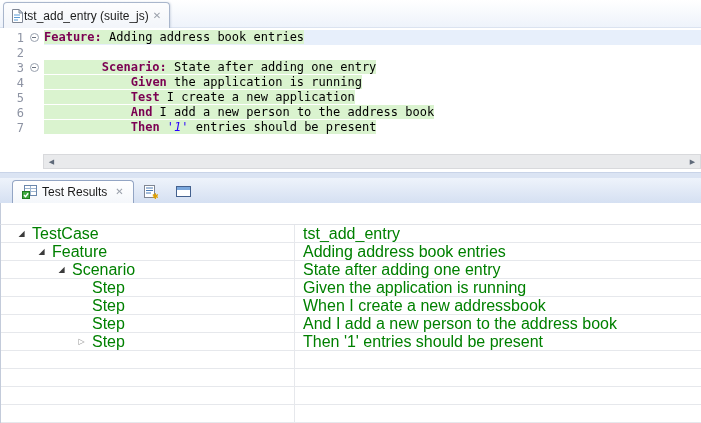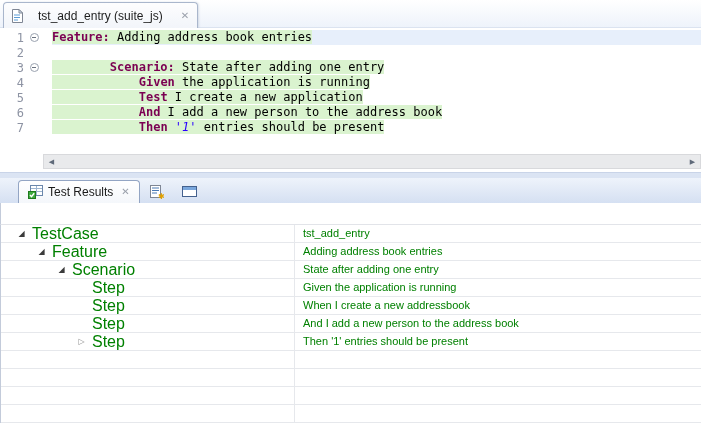--- a/index.html
+++ b/index.html
@@ -4,38 +4,38 @@
 <style>
   * { margin:0; padding:0; box-sizing:border-box; }
   html,body { width:701px; height:423px; overflow:hidden; background:#fff;
               font-family:"Liberation Sans", sans-serif; }
   .app { position:relative; width:701px; height:423px; background:#fff; }
 
   
   .ed-tabbar { position:absolute; left:0; top:0; width:701px; height:28px;
     background:linear-gradient(#ffffff,#eef3fb); border-bottom:1px solid #dbe3f0; }
   .ed-tab { position:absolute; left:3px; top:2px; height:26px; padding:0 8px 0 7px;
-    display:flex; align-items:center; gap:15px; background:linear-gradient(#fdfdfe,#f2f5fa);
+    display:flex; align-items:center; gap:1px; background:linear-gradient(#fdfdfe,#f2f5fa);
     border:1px solid #a9b6cc; border-bottom:none; border-radius:4px 4px 0 0;
     box-shadow:1px 0 2px rgba(120,140,170,.25); }
   .ed-tab .tab-title { font-size:12px; color:#1c1c1c; white-space:nowrap; }
   .close-x { font-size:10px; color:#9aa0ab; line-height:10px; padding-left:3px; cursor:default; }
 
   
   .editor { position:absolute; left:0; top:28px; width:701px; height:126px; background:#fff;
     font-family:"DejaVu Sans Mono", monospace; font-size:12px; }
   .gutter { position:absolute; left:0; top:2px; width:44px; }
   .gut-row { display:flex; height:15px; align-items:center; }
   .lnum { width:26px; text-align:right; padding-right:2px; color:#8d93a3; font-size:12px; }
   .fold-col { width:16px; display:flex; justify-content:center; align-items:center; }
   .fold-marker { width:9px; height:9px; border:1px solid #9aa2b0; border-radius:50%;
     background:#fff; position:relative; }
   .fold-marker::after { content:""; position:absolute; left:1.5px; right:1.5px; top:3px;
     height:1px; background:#6a7280; }
-  .code { position:absolute; left:52px; top:2px; right:0; }
+  .code { position:absolute; left:44px; top:2px; right:0; }
   .ed-line { height:15px; line-height:15px; white-space:pre; color:#000; }
   .ed-line.current { background:#e7effb; }
   .hl { background:#daf3cf; }
   .seg-keyword { color:#7b0052; font-weight:bold; }
   .seg-string { color:#2a00ff; font-style:italic; }
   .seg-plain { color:#000; }
 
   
   .hscroll { position:absolute; left:43px; top:154px; right:0; height:15px;
     background:#e9eaec; border:1px solid #d8d9dc; display:flex; justify-content:space-between;
@@ -45,36 +45,36 @@
   
   .sash { position:absolute; left:0; top:172px; width:701px; height:6px;
     background:#dbe4f3; border-top:1px solid #c9d4e8; }
 
   
   .panel-tabbar { position:absolute; left:0; top:178px; width:701px; height:25px;
     background:linear-gradient(#eef3fb,#d5e0f2); display:flex; align-items:flex-end; }
   .p-tab { height:23px; display:flex; align-items:center; gap:5px; padding:0 9px;
     font-size:12px; color:#1a1a1a; white-space:nowrap; }
   .p-tab.active { background:linear-gradient(#ffffff,#f4f7fb); border:1px solid #93a5c4;
-    border-bottom:none; border-radius:4px 4px 0 0; margin-left:18px; }
+    border-bottom:none; border-radius:4px 4px 0 0; margin-left:12px; }
   .p-tab .icon { flex:0 0 auto; display:inline-flex; }
 
   
   .tbl-header { position:absolute; left:0; top:203px; width:701px; height:22px;
     background:#fff; border-bottom:1px solid #e2e4e9; border-left:1px solid #c3cbda; display:flex; }
   .h-cell { font-size:12px; color:#737373; line-height:21px; padding-left:8px;margin-top:24px; }
   .h-cell.result { width:294px; border-right:1px solid #e2e4e9; }
   .h-cell.message { flex:1; }
 
   .tbl-body { position:absolute; left:0; top:225px; width:701px; height:198px;
     background:#fff; border-left:1px solid #c3cbda; }
   .t-row { display:flex; height:18px; border-bottom:1px solid #e6e8ec; }
   .t-result { width:294px; border-right:1px solid #e6e8ec; display:flex; align-items:center;
     overflow:hidden; }
-  .t-msg { flex:1; font-size:11px; color:#008000; line-height:17px; padding-left:8px;
+  .t-msg { flex:1; font-size:16px; color:#008000; line-height:17px; padding-left:8px;
     white-space:nowrap; overflow:hidden; }
   .t-label { font-size:16px; color:#008000; white-space:nowrap; }
   .expander { display:inline-block; width:13px; flex:0 0 13px; text-align:center;
     font-size:8px; margin-right:4px; }
   .expander.expanded { color:#3b3b3b; }
   .expander.collapsed { color:#8f8f8f; }
 </style>
 </head>
 <body>
 

